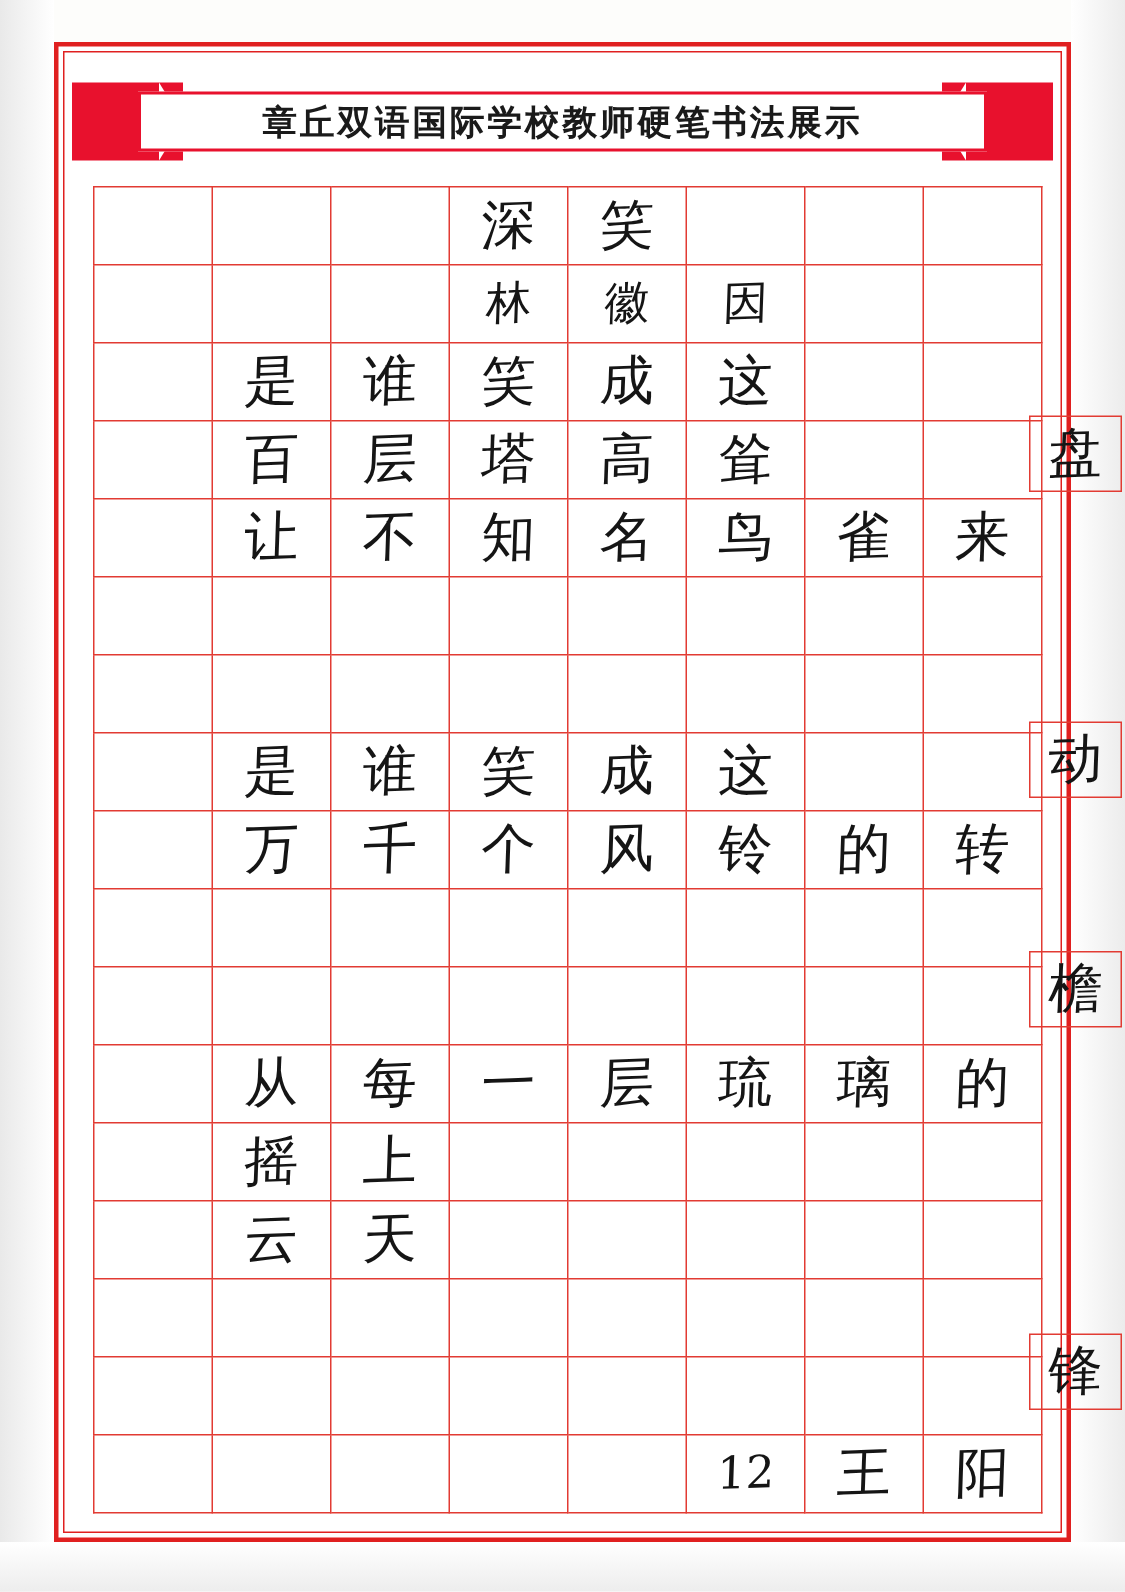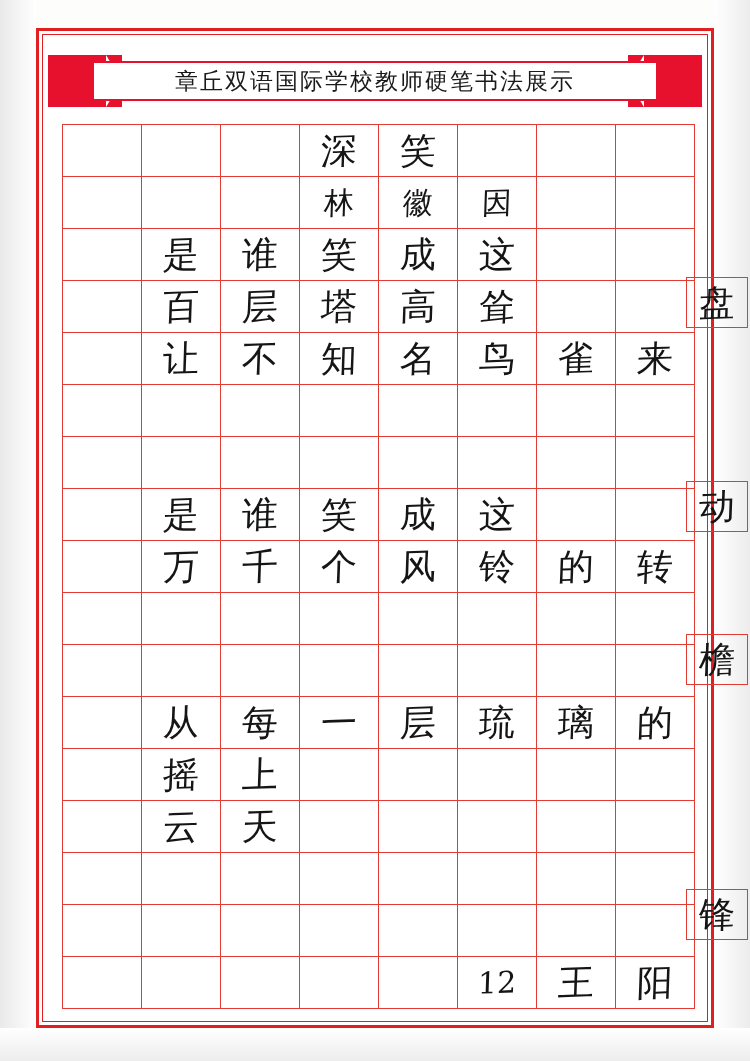--- a/index.html
+++ b/index.html
@@ -86,21 +86,21 @@
     height: 40px;
     border: 2px solid #e8112d;
     background: #ffffff;
     box-sizing: border-box;
     display: flex;
     align-items: center;
     justify-content: center;
   }
   .banner-title {
     font-family: "DejaVu Serif", serif;
-    font-weight: normal;
+    font-weight: bold;
     font-size: 23px;
     letter-spacing: 2px;
     color: #1a1a1a;
     white-space: nowrap;
   }
 
   
   .grid {
     position: absolute;
     left: 62px;

